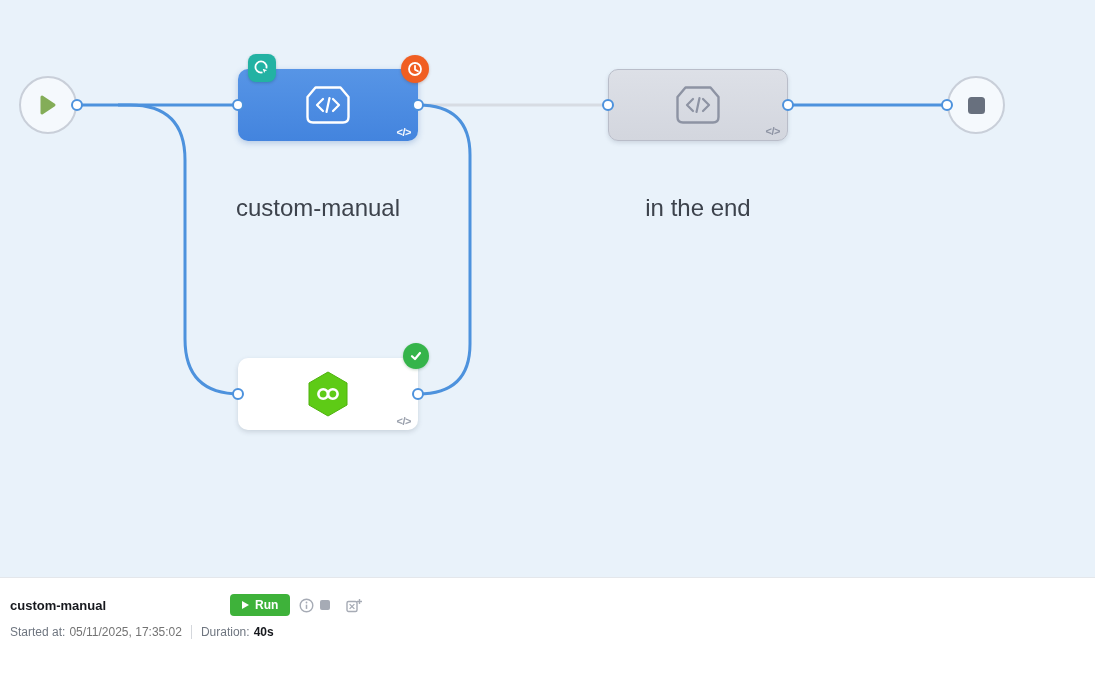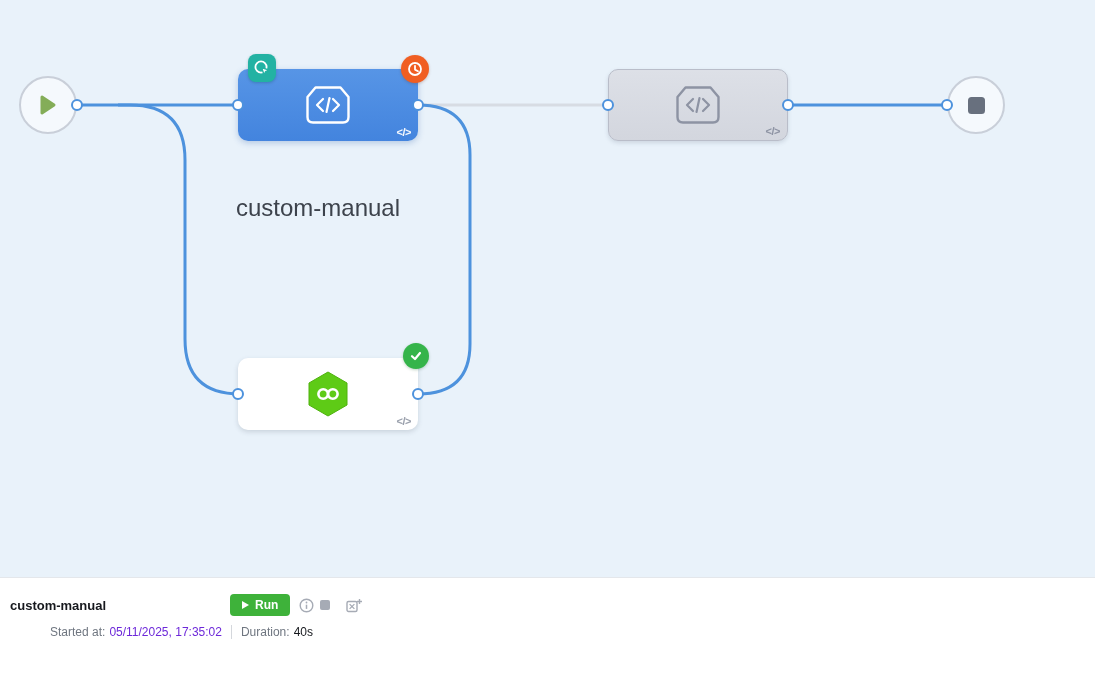--- a/index.html
+++ b/index.html
@@ -58,23 +58,23 @@
                   color:#16181d; }
   .run-button { position:absolute; left:230px; top:16px; height:22px; padding:0 12px;
                 display:inline-flex; align-items:center; gap:6px; border:none; cursor:pointer;
                 background:var(--run-green,#3eb23a); color:#fff; font-size:12px; font-weight:bold;
                 border-radius:4px; font-family:"Liberation Sans", sans-serif; }
   .run-play { width:0; height:0; border-left:7px solid #fff; border-top:4.5px solid transparent;
               border-bottom:4.5px solid transparent; }
   .ftr-icon { position:absolute; display:flex; align-items:center; justify-content:center; cursor:pointer; }
   .stop-mini { width:10px; height:10px; background:#a6abb5; border-radius:2px; }
   .footer-meta { position:absolute; left:10px; top:47px; display:flex; align-items:center;
-                 font-size:12px; color:#6f7680;margin-left:40px; }
-  .footer-meta .val { color:#6d28d9; margin-left:4px; }
-  .footer-meta .val-bold { color:#16181d; font-weight:normal; margin-left:4px; }
+                 font-size:12px; color:#6f7680; }
+  .footer-meta .val { color:#737373; margin-left:4px; }
+  .footer-meta .val-bold { color:#16181d; font-weight:bold; margin-left:4px; }
   .meta-divider { width:1px; height:14px; background:#d4d7dc; margin:0 9px; }
 </style>
 </head>
 <body>
 
 <div class="app">
 
   <div class="canvas">
 
     <svg class="edges">
@@ -146,20 +146,21 @@
     <div class="port" style="left:232px; top:99px;"></div>
     <div class="port" style="left:412px; top:99px;"></div>
     <div class="port" style="left:602px; top:99px;"></div>
     <div class="port" style="left:782px; top:99px;"></div>
     <div class="port" style="left:941px; top:99px;"></div>
     <div class="port" style="left:232px; top:388px;"></div>
     <div class="port" style="left:412px; top:388px;"></div>
 
     <div class="node-label" style="left:158px; top:187px; width:320px;">custom-manual</div>
     <div class="node-label" style="left:538px; top:187px; width:320px;">
+      <span>in the end</span>
     </div>
 
   </div>
 
   <div class="footer">
     <div class="footer-title">custom-manual</div>
 
     <button class="run-button">
       <span class="run-play"></span>
       <span>Run</span>

